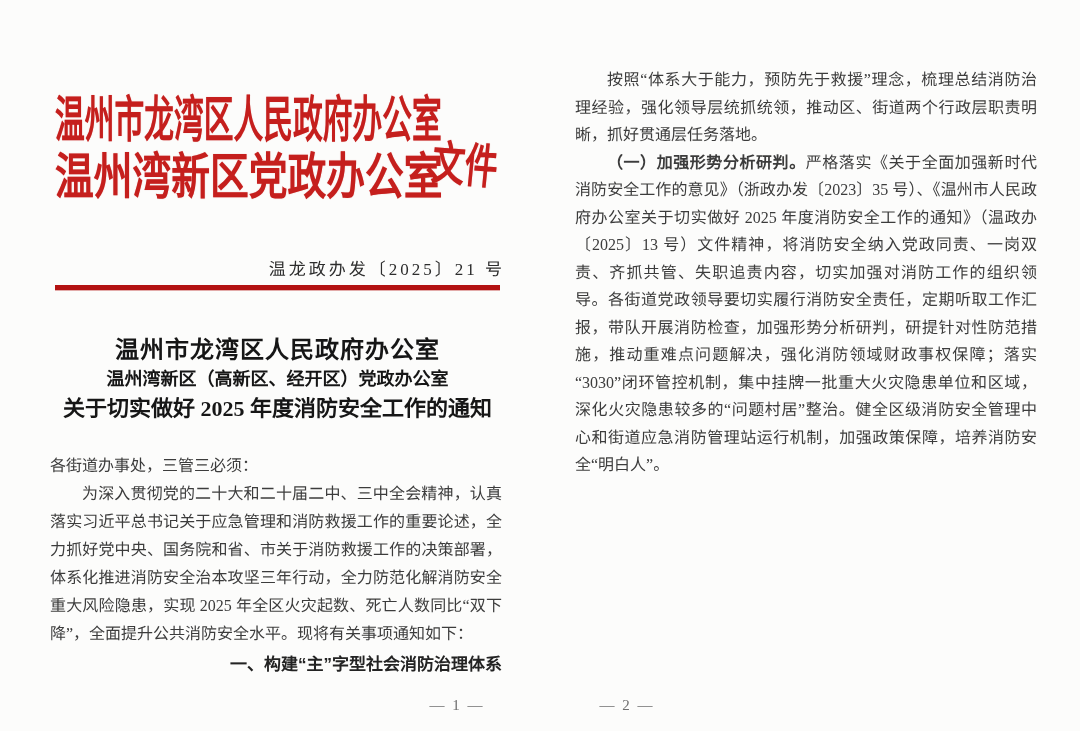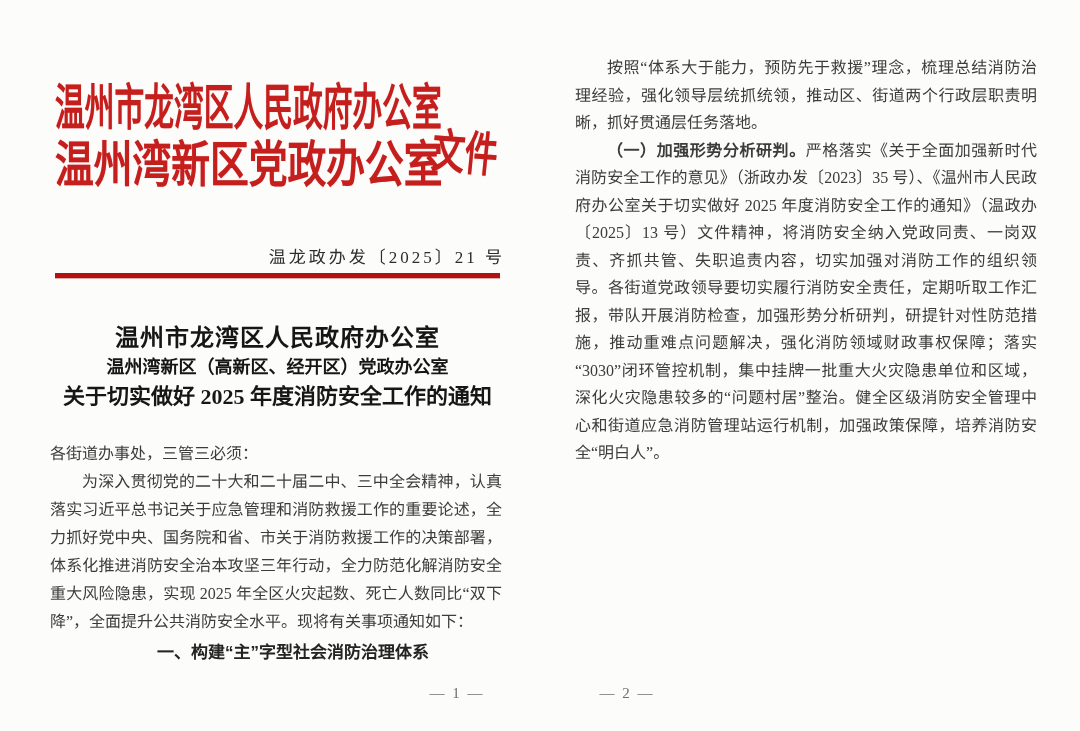--- a/index.html
+++ b/index.html
@@ -12,21 +12,21 @@
     --sans:"Liberation Sans","DejaVu Sans",sans-serif;
   }
   *{margin:0;padding:0;box-sizing:border-box;}
   html,body{width:1080px;height:731px;}
   body{
     background:#fcfcfb;
     font-family:var(--serif);
     position:relative;
     overflow:hidden;
   }
-  .sheet{position:absolute;top:4px;height:704px;}
+  .sheet{position:absolute;top:16px;height:704px;}
   .sheet.left{left:50px;width:455px;}
   .sheet.right{left:575px;width:465px;}
 
   
   .red-header{position:absolute;left:5px;top:76px;width:390px;}
   .hline{
     white-space:nowrap;
     font-family:var(--serif);
     font-weight:bold;
     font-size:50px;
@@ -81,21 +81,21 @@
   .body-text p{text-indent:2em;margin:0;}
   .bold-run{font-weight:bold;}
   .section-heading{
     font-family:var(--sans);
     font-weight:bold;
     font-size:17px;
     color:#232323;
     text-indent:2em;
     line-height:30px;
     margin-top:2px;
-    text-align:center;
+    text-align:right;
   }
 
   .page-number{
     position:absolute;top:681px;width:90px;
     text-align:center;font-size:15px;letter-spacing:2px;
     color:var(--pagenum);
   }
   .pagenum-1{left:362px;}
   .pagenum-2{left:7px;}
 </style>

